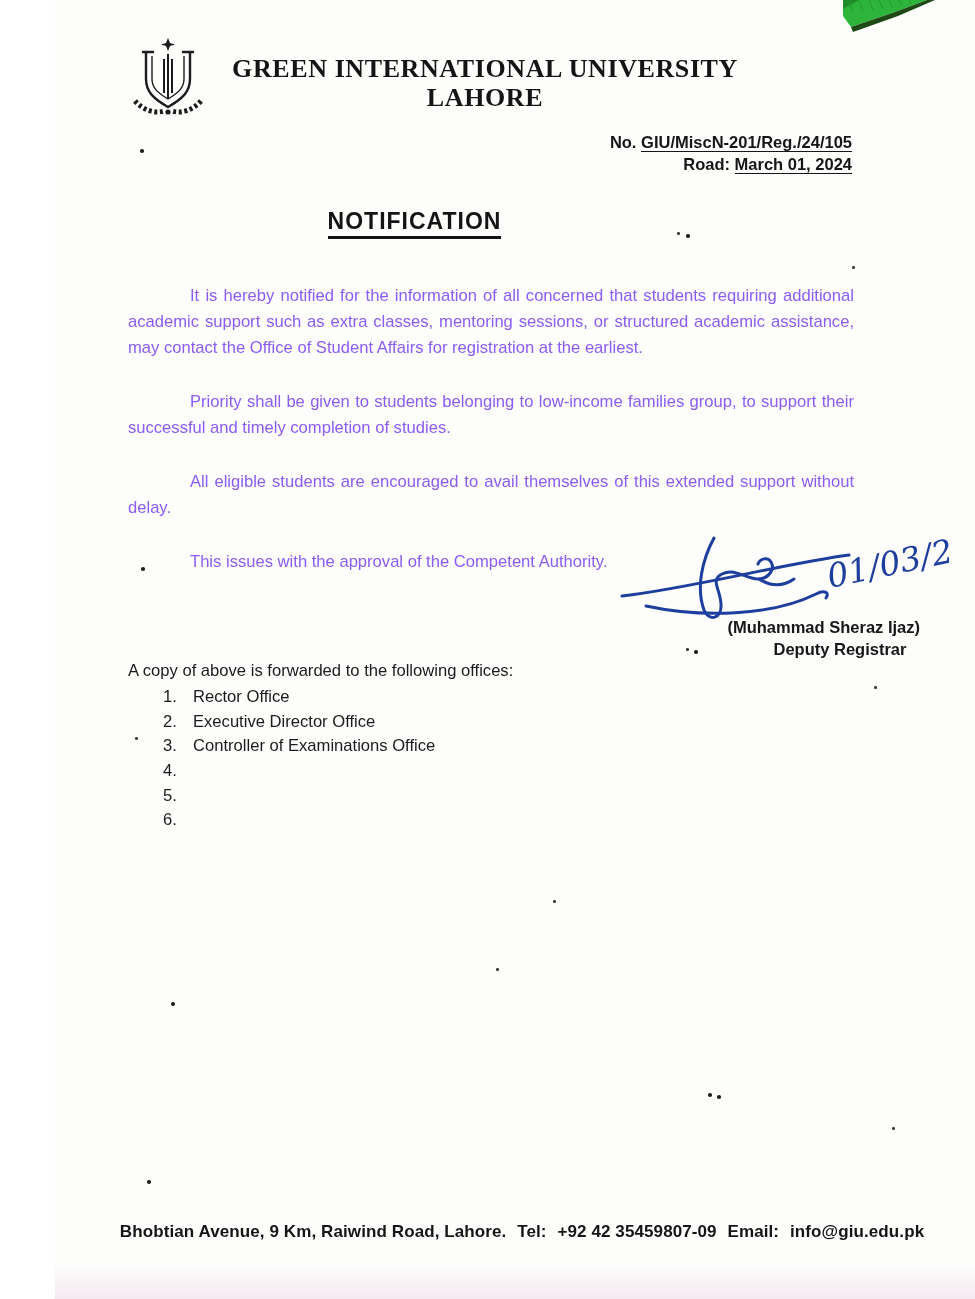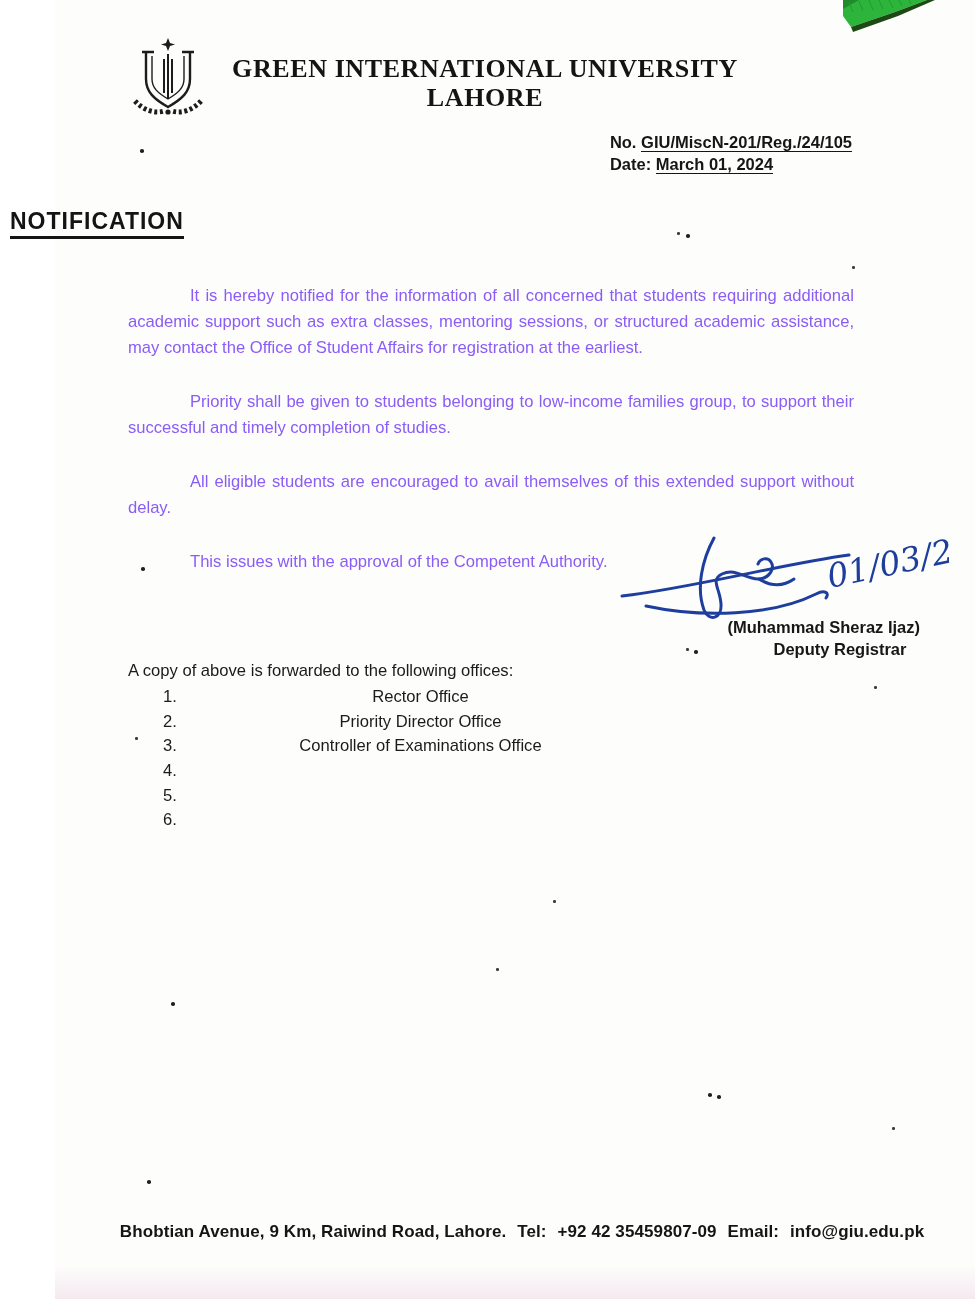--- a/index.html
+++ b/index.html
@@ -26,27 +26,27 @@
     position:absolute;left:205px;top:54px;width:560px;
     text-align:center;
     font-family:"Liberation Serif", serif;
     font-weight:bold;font-size:26px;line-height:29px;
     letter-spacing:.6px;color:#141414;
   }
 
   
   .ref-block{
     position:absolute;top:131px;right:137px;
-    font-weight:bold;font-size:16.5px;line-height:22px;color:#161616;
+    text-align:right;font-weight:bold;font-size:16.5px;line-height:22px;color:#161616;
   }
   .u{border-bottom:1.6px solid #161616;padding-bottom:0px;}
 
   
   .notif-title{
-    position:absolute;left:10px;top:208px;width:823px;text-align:left;
+    position:absolute;left:3px;top:208px;width:823px;text-align:center;
   }
   .notif-title span{
     display:inline-block;
     font-weight:bold;font-size:23px;letter-spacing:1px;color:#141414;
     border-bottom:3px solid #141414;padding-bottom:1px;
   }
 
   
   .body-text{
     position:absolute;left:128px;top:283px;width:726px;
@@ -65,21 +65,21 @@
     position:absolute;left:700px;top:640px;width:280px;
     text-align:center;font-weight:bold;font-size:16.5px;color:#171717;
   }
 
   
   .cc-block{position:absolute;left:128px;top:661px;width:520px;font-size:16.6px;color:#1b1b1b;}
   .cc-heading{margin:0 0 6px 0;}
   .cc-list{list-style:none;margin:0;padding:0;}
   .cc-item{display:flex;align-items:baseline;height:24.7px;}
   .cc-num{width:30px;margin-left:35px;text-align:left;}
-  .cc-label{flex:1;text-align:center;}
+  .cc-label{flex:1;}
 
   
   .footer{
     position:absolute;left:55px;right:0;top:1222px;
     text-align:center;font-weight:bold;font-size:17px;color:#151515;
     letter-spacing:.1px;
   }
   .footer span{margin:0 3px;}
 
   
@@ -137,21 +137,21 @@
     <div>GREEN INTERNATIONAL UNIVERSITY</div>
     <div>LAHORE</div>
   </div>
 
   <div class="ref-block">
     <div>
       <span>No.</span>
       <span class="u">GIU/MiscN-201/Reg./24/105</span>
     </div>
     <div>
-      <span>Date:</span>
+      <span>Road:</span>
       <span class="u">March 01, 2024</span>
     </div>
   </div>
 
   <div class="notif-title">
     <span>NOTIFICATION</span>
   </div>
 
   <div class="body-text">
     <p>It is hereby notified for the information of all concerned that students requiring additional academic support such as extra classes, mentoring sessions, or structured academic assistance, may contact the Office of Student Affairs for registration at the earliest.</p>
@@ -174,21 +174,21 @@
 
   <div class="cc-block">
     <p class="cc-heading">A copy of above is forwarded to the following offices:</p>
     <ul class="cc-list">
       <li class="cc-item">
         <span class="cc-num">1.</span>
         <span class="cc-label">Rector Office</span>
       </li>
       <li class="cc-item">
         <span class="cc-num">2.</span>
-        <span class="cc-label">Priority Director Office</span>
+        <span class="cc-label">Executive Director Office</span>
       </li>
       <li class="cc-item">
         <span class="cc-num">3.</span>
         <span class="cc-label">Controller of Examinations Office</span>
       </li>
       <li class="cc-item">
         <span class="cc-num">4.</span>
       </li>
       <li class="cc-item">
         <span class="cc-num">5.</span>

